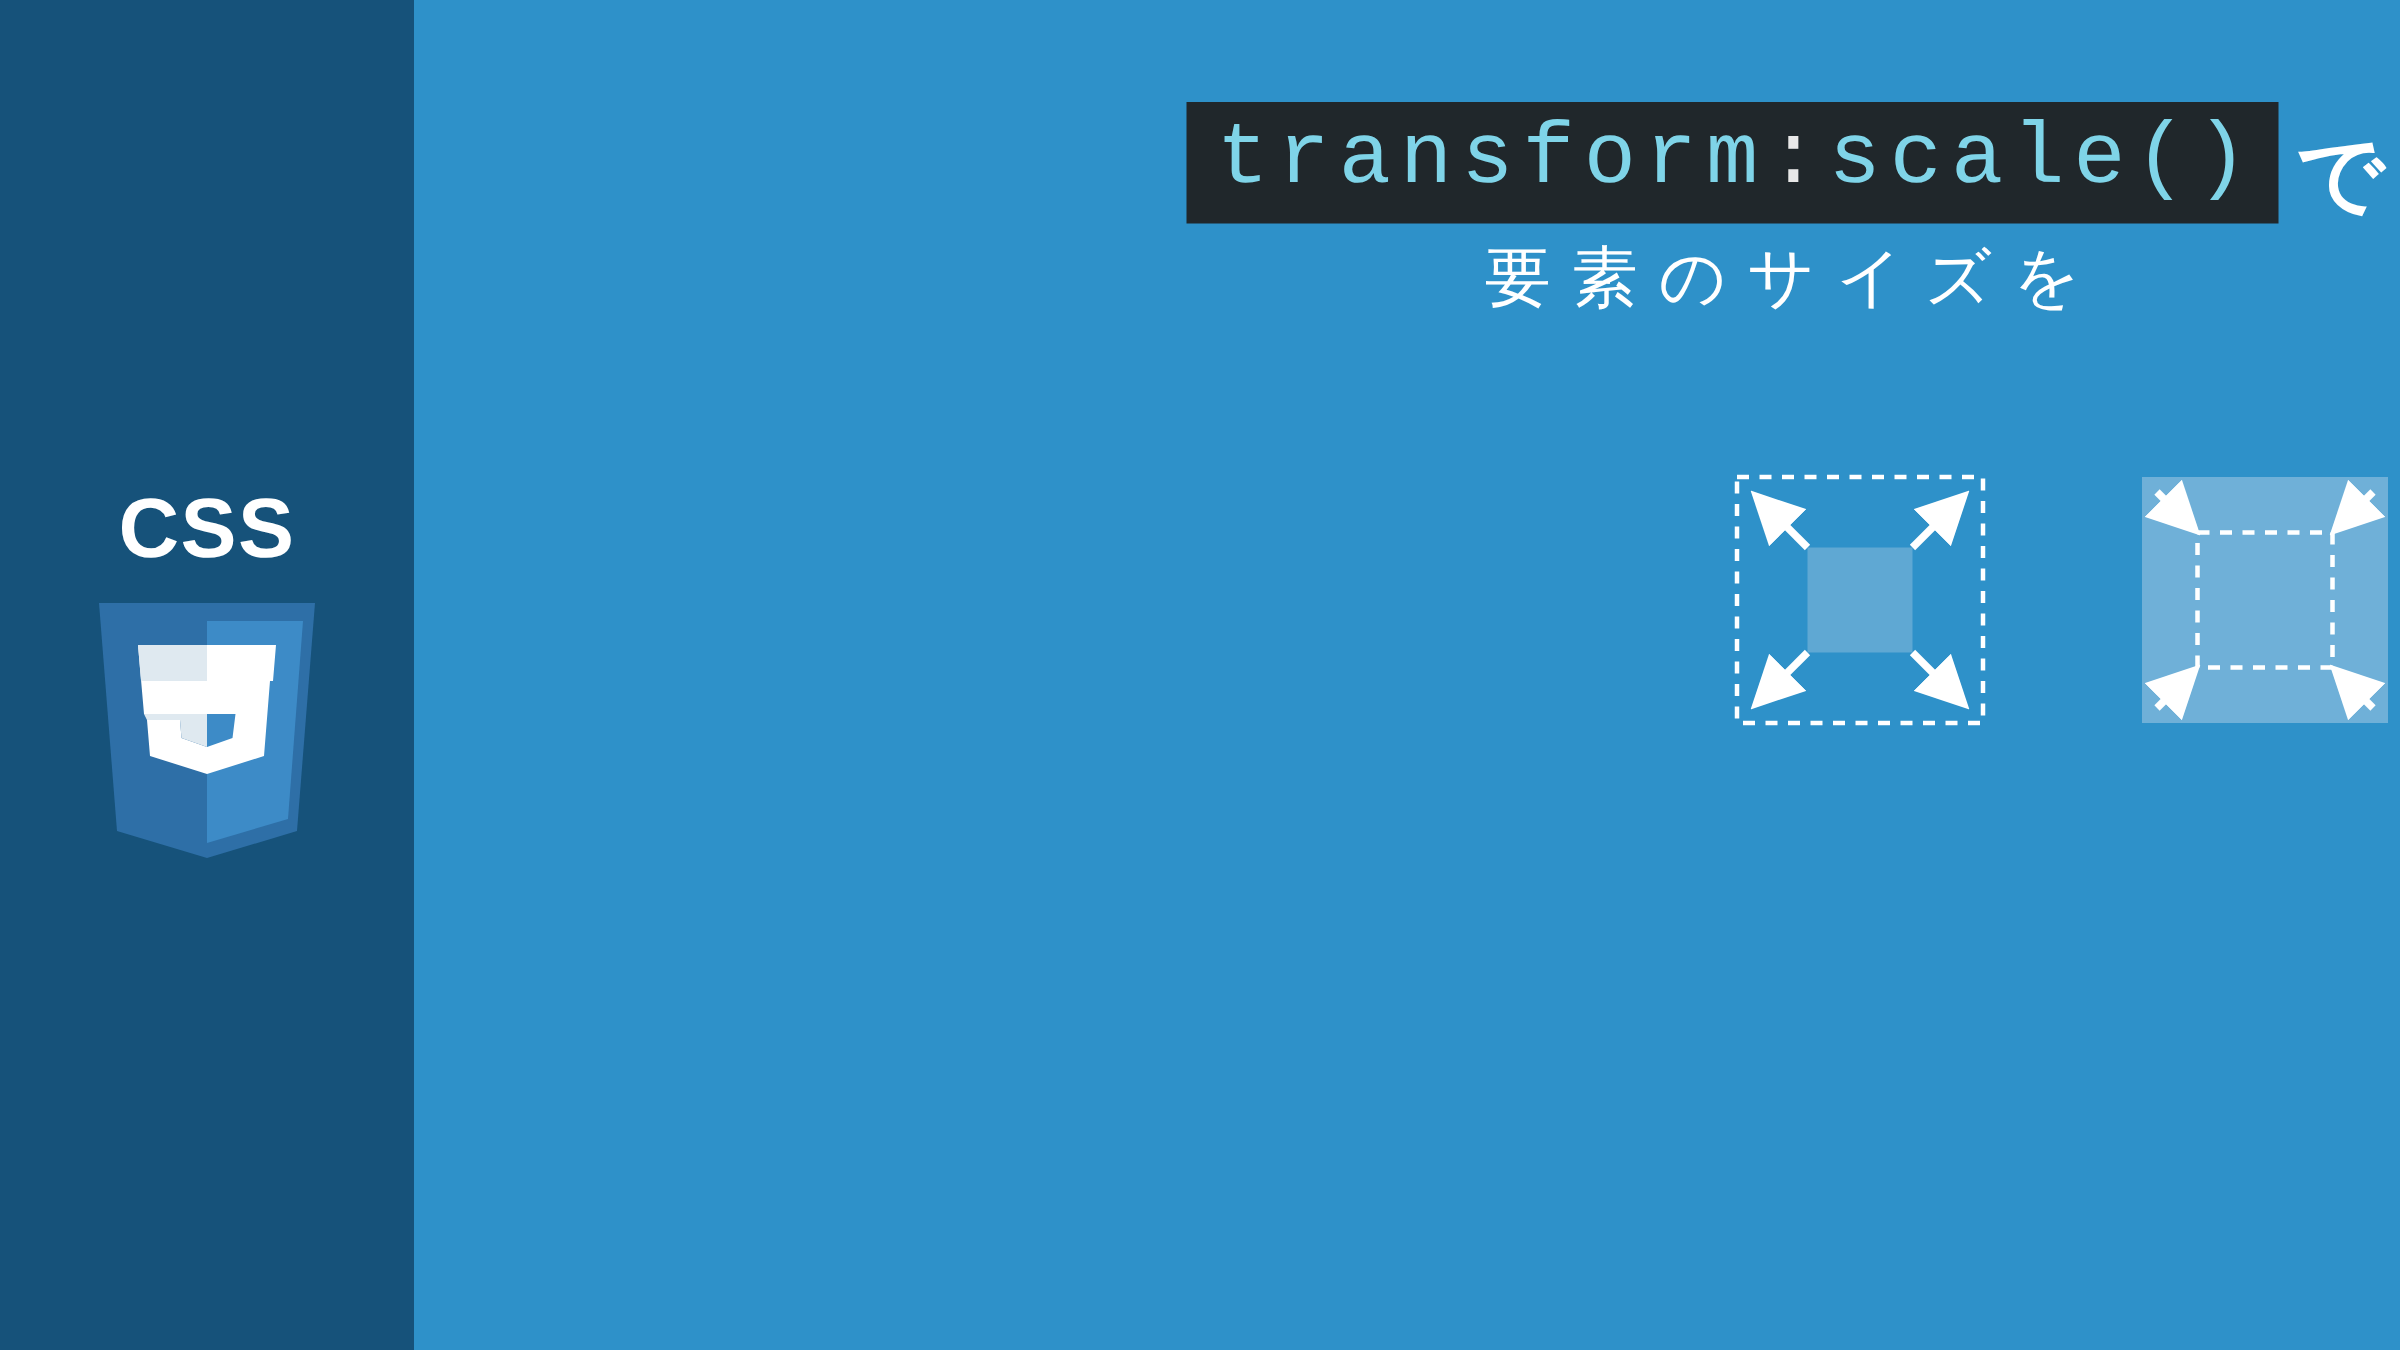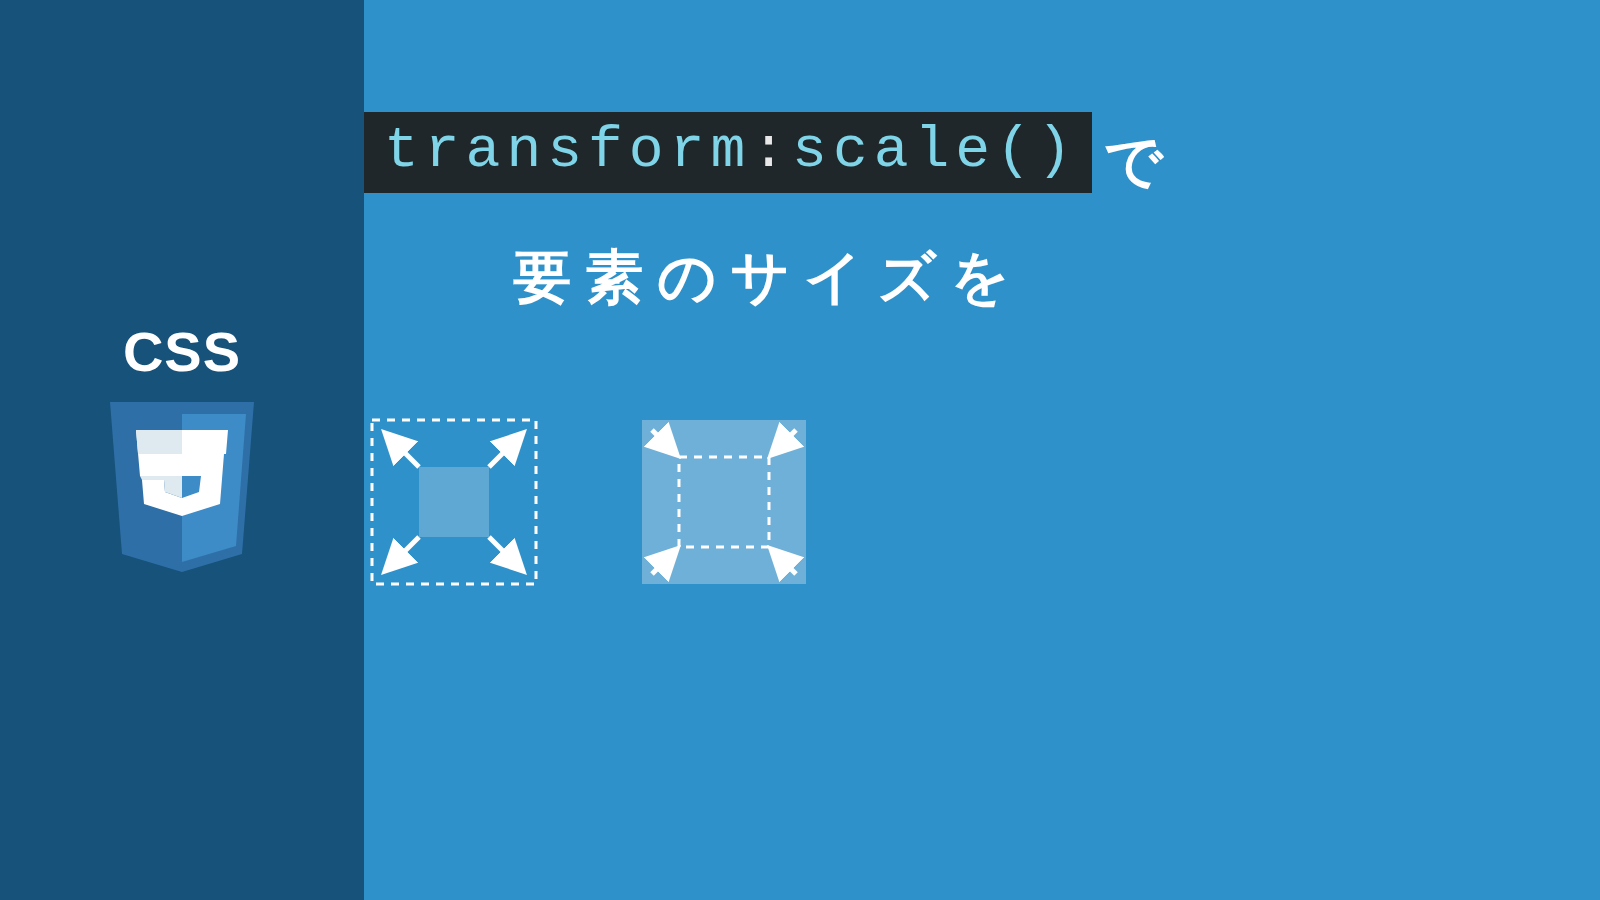--- a/index.html
+++ b/index.html
@@ -4,21 +4,21 @@
 <style>
   * { margin: 0; padding: 0; box-sizing: border-box; }
   body {
     width: 1600px;
     height: 900px;
     display: flex;
     font-family: "Hiragino Kaku Gothic ProN", "Hiragino Sans", "Meiryo", sans-serif;
     overflow: hidden;
   }
   .sidebar {
-    width: 364px;
+    width: 276px;
     height: 900px;
     background: #16527a;
     display: flex;
     flex-direction: column;
     align-items: center;
     justify-content: center;
   }
   .css-label {
     color: #ffffff;
     font-weight: 900;
@@ -26,22 +26,22 @@
     letter-spacing: 1px;
     margin-bottom: 18px;
     font-family: Arial, Helvetica, sans-serif;
   }
   .main {
     flex: 1;
     height: 900px;
     background: #2e91c9;
     display: flex;
     flex-direction: column;
-    align-items: flex-start;
-    padding-top: 112px;
+    align-items: flex-end;
+    padding-top: 68px;
     gap: 25px;
   }
   .title-block {
     text-align: center;
   }
   .code-line {
     display: inline-block;
     white-space: nowrap;
   }
   .code-chip {
@@ -57,24 +57,23 @@
   .suffix {
     color: #ffffff;
     font-size: 58px;
     font-weight: 600;
     letter-spacing: 10px;
     margin-left: 12px;
     vertical-align: middle;
   }
   .jp-line {
     color: #ffffff;
-    font-size: 58px;
-    font-weight: 700;
+    font-size: 44px;
+    font-weight: 400;
     letter-spacing: 14px;
-    margin-top: 38px;
   }
   .diagrams {
     display: flex;
     gap: 90px;
     margin-top: 70px;
   }
   .css3-shield { display: block; }
 </style>
 </head>
 <body>

